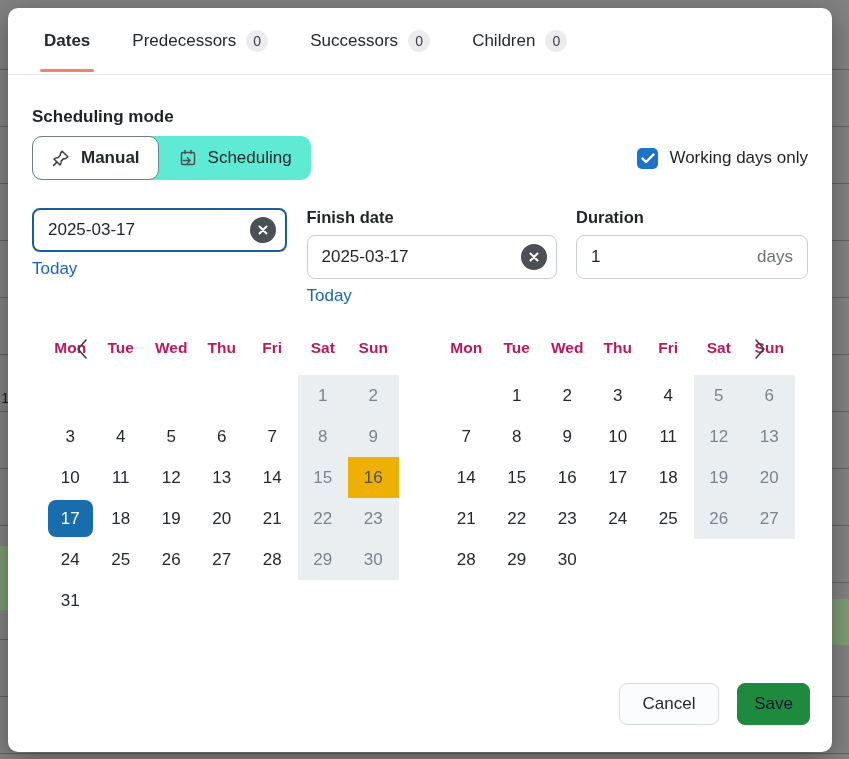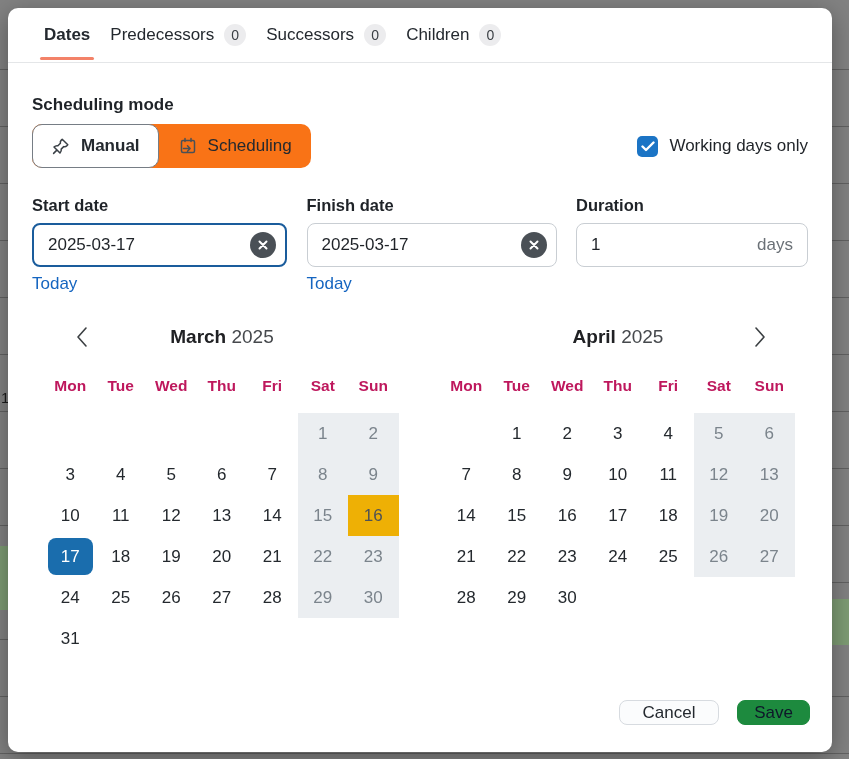--- a/index.html
+++ b/index.html
@@ -22,22 +22,22 @@
 
   
   .modal {
     position:absolute; left:8px; top:8px; width:824px; height:744px;
     background:#ffffff; border-radius:10px;
     box-shadow:0 6px 24px rgba(0,0,0,.35);
   }
 
   
   .tabbar {
-    height:55px; display:flex; align-items:flex-start;
-    padding:0 36px; gap:20px;
+    height:67px; display:flex; align-items:flex-start;
+    padding:0 36px; gap:42px;
     border-bottom:1px solid #e4e6e8;
     border-radius:10px 10px 0 0;
   }
   .tab { position:relative; height:100%; display:flex; align-items:center; gap:10px;
          font-size:17px; color:#24292f; cursor:pointer; }
   .tab.active .tab-label { font-weight:bold; }
   .tab.active::after {
     content:""; position:absolute; left:-4px; right:-4px; bottom:2px; height:3px;
     background:#f38268; border-radius:2px;
   }
@@ -47,21 +47,21 @@
     display:flex; align-items:center; justify-content:center;
   }
 
   .content { padding:32px 24px 0 24px; }
 
   .section-h { font-size:17px; font-weight:bold; color:#1f2328; }
 
   .sched-row { margin-top:9px; display:flex; align-items:center; justify-content:space-between; }
 
   
-  .seg { display:flex; background:#f97316; border-radius:10px; height:44px; align-items:stretch; }
+  .seg { display:flex; background:#5eead4; border-radius:10px; height:44px; align-items:stretch; }
   .seg-btn { display:flex; align-items:center; gap:10px; padding:0 18px; font-size:17px;
              color:#24292f; border-radius:10px; cursor:pointer; border:1px solid transparent; }
   .seg-btn.active { background:#ffffff; border:1px solid #767d85; font-weight:bold; }
   .seg-icon { width:20px; height:20px; flex:0 0 auto; }
 
   
   .wdays { display:flex; align-items:center; gap:11px; cursor:pointer; }
   .checkbox {
     width:21px; height:21px; border-radius:5px; background:#1b74c5;
     display:flex; align-items:center; justify-content:center;
@@ -105,21 +105,21 @@
   .day { display:flex; align-items:center; justify-content:center; font-size:17px; color:#24292e; cursor:default; }
   .day .n { width:100%; height:100%; display:flex; align-items:center; justify-content:center; }
   .day.wknd { background:#ebeef1; color:#7b848c; }
   .day.today { background:#eeb005; }
   .day.today .n { color:#4e5256; }
   .day.sel .n { width:calc(100% - 5px); height:calc(100% - 4px); background:#1a6dad;
                 color:#ffffff; border-radius:8px; }
 
   
   .footer { position:absolute; right:22px; bottom:27px; display:flex; gap:18px; }
-  .btn { height:25px; border-radius:8px; font-size:17px; display:flex; align-items:center;
+  .btn { height:42px; border-radius:8px; font-size:17px; display:flex; align-items:center;
          justify-content:center; cursor:pointer; font-family:inherit; }
   .btn-cancel { width:100px; background:#fbfcfd; border:1px solid #d7dbe0; color:#24292f; }
   .btn-save   { width:73px;  background:#1d8a3e; border:1px solid #1d8a3e; color:#0f172a; }
 </style>
 </head>
 <body>
 
 <div class="bg-rows"></div>
 <div class="bg-rownum">1</div>
 <div class="bg-green-left"></div>
@@ -172,21 +172,20 @@
           <svg width="14" height="11" viewBox="0 0 14 11" fill="none" stroke="#ffffff" stroke-width="2.4" stroke-linecap="round" stroke-linejoin="round">
             <path d="M1.5 5.5 L5 9 L12.5 1.5"></path>
           </svg>
         </div>
         <span class="wdays-label">Working days only</span>
       </div>
     </div>
 
     <div class="fields">
       <div class="f-start">
-        <div class="field-label">Start date</div>
         <div class="input focused">
           <span>2025-03-17</span>
           <span class="clear-btn">
             <svg width="10" height="10" viewBox="0 0 10 10" stroke="#ffffff" stroke-width="2" stroke-linecap="round">
                 <path d="M1.5 1.5 L8.5 8.5 M8.5 1.5 L1.5 8.5"></path>
               </svg>
           </span>
         </div>
         <span class="today-link">Today</span>
       </div>
@@ -217,30 +216,20 @@
       <div class="chev left">
         <svg width="12" height="22" viewBox="0 0 12 22" fill="none" stroke="#3c4043" stroke-width="1.6" stroke-linecap="round" stroke-linejoin="round">
             <path d="M10 2 L2 11 L10 20"></path>
           </svg>
       </div>
       <div class="chev right">
         <svg width="12" height="22" viewBox="0 0 12 22" fill="none" stroke="#3c4043" stroke-width="1.6" stroke-linecap="round" stroke-linejoin="round">
             <path d="M2 2 L10 11 L2 20"></path>
           </svg>
       </div>
-      <div class="cal-nav">
-        <div class="m-title">
-          <span class="m-name">March </span>
-          <span class="m-year">2025</span>
-        </div>
-        <div class="m-title">
-          <span class="m-name">April </span>
-          <span class="m-year">2025</span>
-        </div>
-      </div>
       <div class="cal-wrap">
         <div class="month">
             <div class="dow">Mon</div>
             <div class="dow">Tue</div>
             <div class="dow">Wed</div>
             <div class="dow">Thu</div>
             <div class="dow">Fri</div>
             <div class="dow">Sat</div>
             <div class="dow">Sun</div>
             <div class="day">

